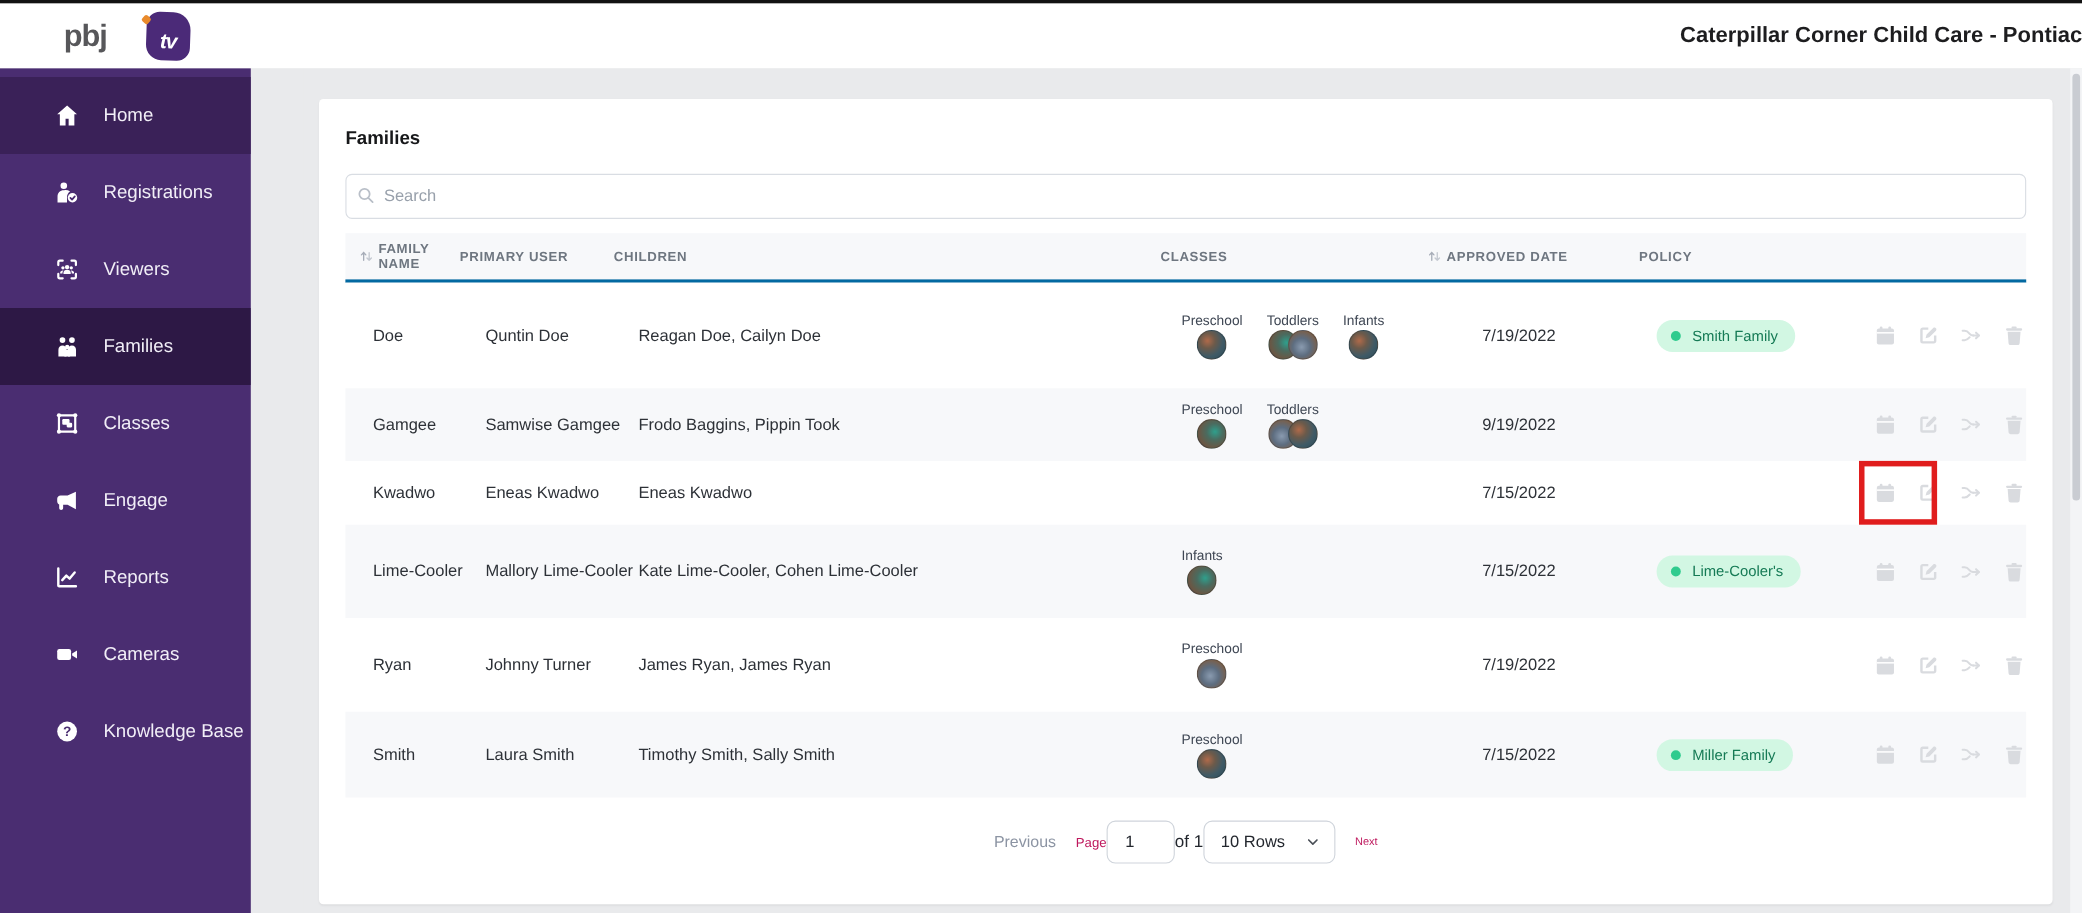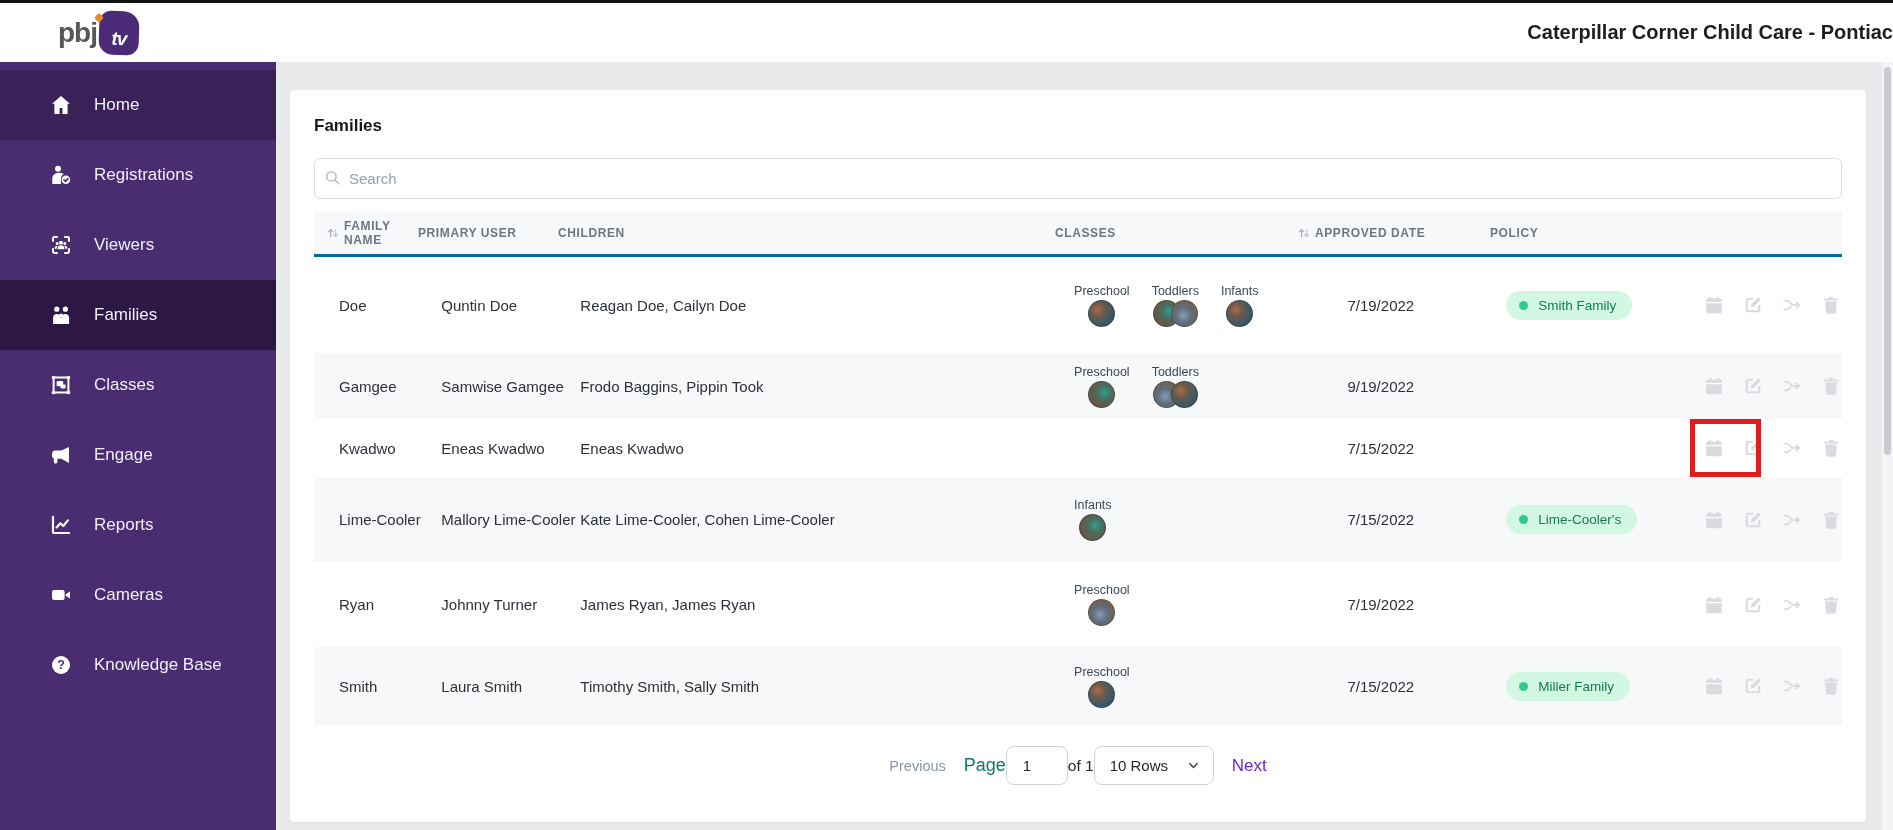--- a/index.html
+++ b/index.html
@@ -10,34 +10,34 @@
     position:relative;
   }
   
   .top-strip { position:absolute; top:0; left:0; width:100%; height:3px; background:#121212; z-index:30; }
 
   
   .topbar {
     position:absolute; top:3px; left:0; width:100%; height:59px;
     background:#ffffff; display:flex; align-items:center; z-index:20;
   }
-  .logo { display:flex; align-items:center; margin-left:58px; cursor:pointer; }
+  .logo { display:flex; align-items:center; margin-left:58px; cursor:pointer;gap:34px; }
   .logo-text { font-size:28px; font-weight:600; color:#57575a; letter-spacing:-1px; }
   .logo-badge {
     position:relative; margin-left:2px; width:40px; height:44px; background:#4b2a78;
     border-radius: 12px 16px 12px 14px; transform:rotate(2deg);
     display:flex; align-items:flex-end; justify-content:center;
   }
   .logo-badge .tv { color:#fff; font-style:italic; font-weight:800; font-size:19px; padding-bottom:5px; letter-spacing:-1px; }
   .logo-accent { position:absolute; left:-4px; top:4px; width:7px; height:7px; background:#e98a2b; border-radius:2px; transform:rotate(40deg); }
   .org-title { margin-left:auto; font-size:20px; font-weight:600; color:#1d1d1f; white-space:nowrap;text-align:right; }
 
   
   .sidebar {
-    position:absolute; top:62px; left:0; width:276px; height:768px;
+    position:absolute; top:62px; left:0; width:228px; height:768px;
     background:#4a2d71; padding-top:8px; z-index:10; overflow:hidden;
   }
   .side-item {
     height:70px; display:flex; align-items:center; padding-left:49px; cursor:pointer;
   }
   .side-item.highlighted { background:#3a2158; }
   .side-item.active { background:#2d1845; }
   .side-item .icn { width:24px; height:24px; flex:0 0 24px; display:flex; align-items:center; justify-content:center; }
   .side-item .icn svg { width:24px; height:24px; }
   .side-item .lbl { margin-left:21px; color:#f1eef7; font-size:17px; }
@@ -122,34 +122,34 @@
     position:absolute; left:-13px; top:50%; transform:translateY(-50%);
     width:71px; height:58px; border:5px solid #e01d1d; z-index:5; pointer-events:none;
   }
 
   
   .pagination {
     margin-top:20px; height:41px; display:flex; align-items:center; justify-content:center; 
     font-size:15px;
   }
   .pg-prev { color:#8c94a3; margin-right:18px; cursor:pointer; font-size:14.5px; }
-  .pg-label { color:#0f766e; font-size:18px; }
+  .pg-label { color:#be185d; font-size:12px; }
   .pg-input {
     width:62px; height:39px; border:1px solid #cfd4db; border-radius:8px;
     padding-left:16px; font-size:15px; color:#23272e; outline:none;
     font-family:"Liberation Sans", sans-serif;
   }
   .pg-of { color:#23272e; font-size:15.5px; }
   .pg-select {
     width:120px; height:39px; border:1px solid #cfd4db; border-radius:8px;
     display:flex; align-items:center; justify-content:space-between;
     padding:0 12px 0 15px; cursor:pointer; color:#23272e; font-size:15px; background:#fff;
   }
   .pg-select svg { width:15px; height:15px; }
-  .pg-next { color:#6d28d9; margin-left:18px; cursor:pointer; font-size:17px; }
+  .pg-next { color:#be185d; margin-left:18px; cursor:pointer; font-size:10px; }
 
   
   .scrollbar { position:absolute; top:62px; right:0; width:11px; height:768px; background:#f3f4f6; z-index:25; }
   .scrollbar .thumb { position:absolute; top:5px; left:2px; width:7px; height:388px; background:#c9ccd2; border-radius:4px; }
 </style>
 </head>
 <body>
 
 <div class="top-strip"></div>
 

